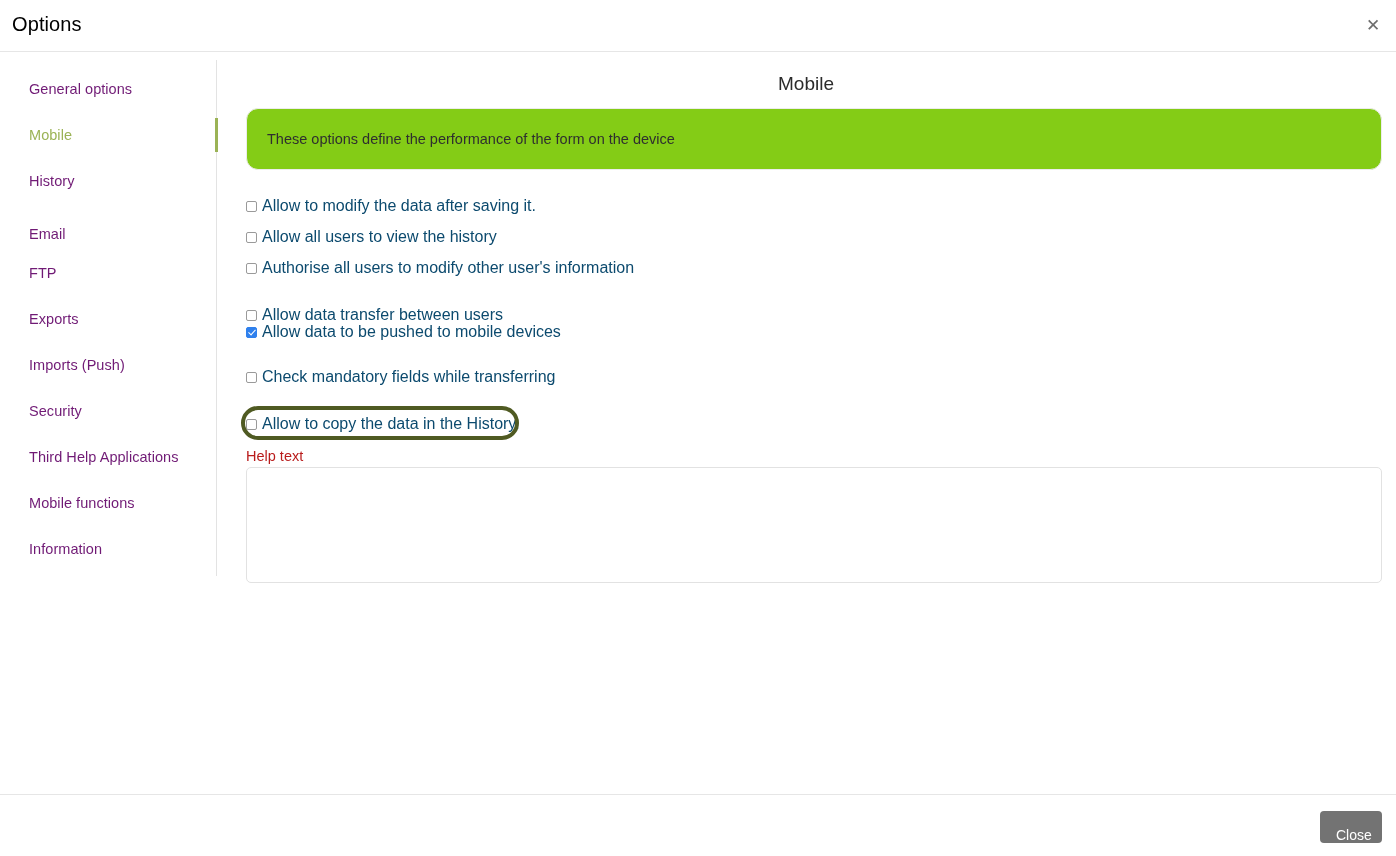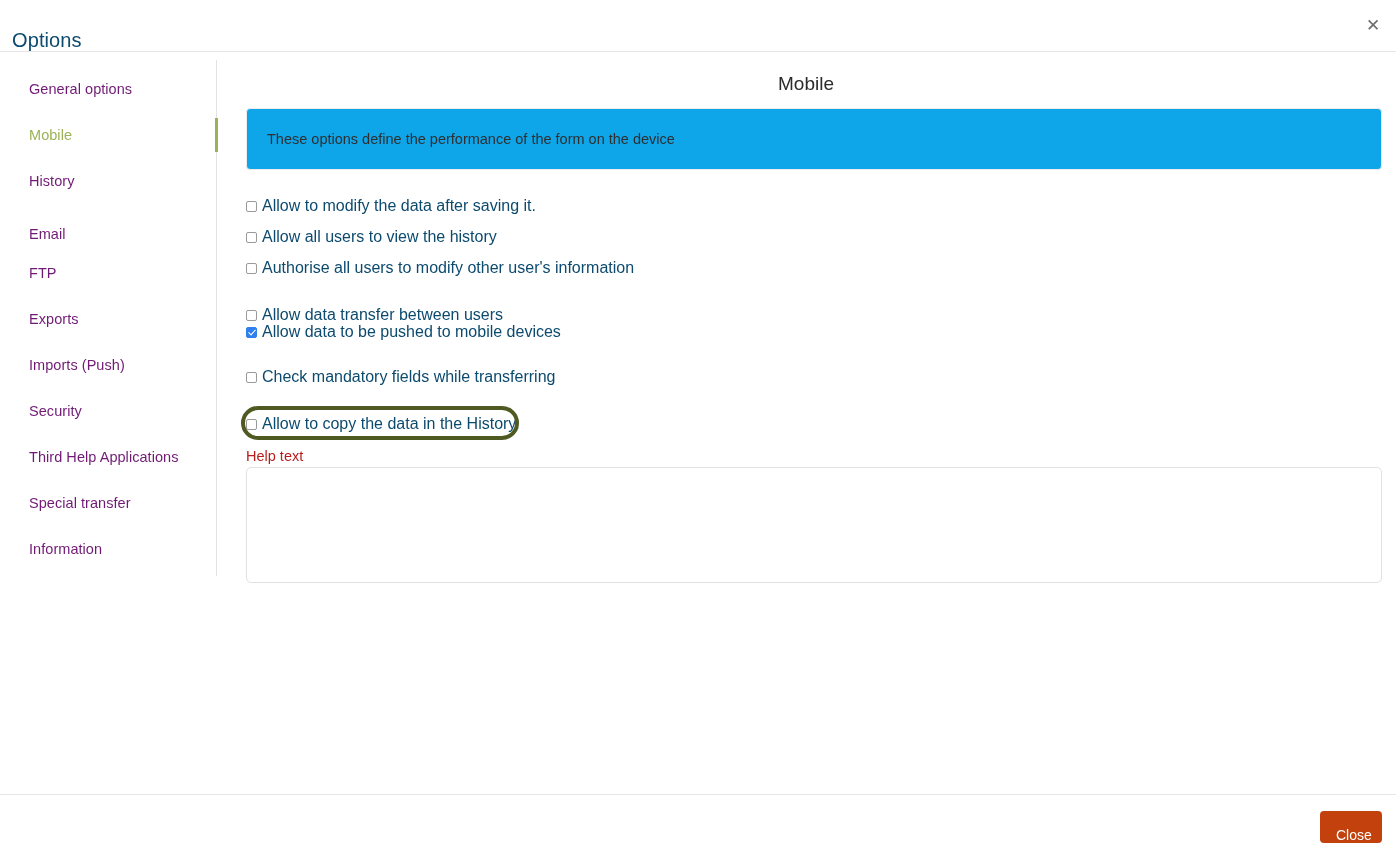--- a/index.html
+++ b/index.html
@@ -27,23 +27,22 @@
     border-bottom: 1px solid #e6e6e6;
     box-sizing: border-box;
     background: #ffffff;
   }
   .dialog-title {
     position: absolute;
     left: 12px;
     top: 13px;
     font-size: 20px;
     font-weight: 400;
-    color: #0c4a6e;
+    color: #000000;
     letter-spacing: 0.1px;
-    margin-top: 16px;
   }
   .close-x {
     position: absolute;
     right: 10px;
     top: 14px;
     width: 26px;
     height: 24px;
     line-height: 24px;
     text-align: center;
     font-size: 17px;
@@ -104,23 +103,23 @@
     display: inline-block;
     margin-left: 216px;
   }
 
   .info-banner {
     position: absolute;
     left: 246px;
     top: 108px;
     width: 1136px;
     height: 62px;
-    background: #0ea5e9;
+    background: #84cc16;
     border: 1px solid #ececec;
-    border-radius: 4px;
+    border-radius: 12px;
     box-sizing: border-box;
   }
   .info-banner-text {
     position: absolute;
     left: 20px;
     top: 22px;
     font-size: 14.5px;
     color: #2f2f2f;
   }
 
@@ -214,21 +213,21 @@
     width: 1396px;
     height: 1px;
     background: #e6e6e6;
   }
   .close-button {
     position: absolute;
     left: 1320px;
     top: 811px;
     width: 62px;
     height: 31px;
-    background: #c2410c;
+    background: #737373;
     color: #ffffff;
     border: none;
     border-radius: 4px;
     font-size: 14px;
     font-family: "Liberation Sans", sans-serif;
     cursor: pointer;
     padding: 16px;
   }
 </style>
 </head>
@@ -242,21 +241,21 @@
 <div class="sidebar">
   <div class="nav-item" style="top:28px">General options</div>
   <div class="nav-item active" style="top:74px">Mobile</div>
   <div class="nav-item" style="top:120px">History</div>
   <div class="nav-item" style="top:173px">Email</div>
   <div class="nav-item" style="top:212px">FTP</div>
   <div class="nav-item" style="top:258px">Exports</div>
   <div class="nav-item" style="top:304px">Imports (Push)</div>
   <div class="nav-item" style="top:350px">Security</div>
   <div class="nav-item" style="top:396px">Third Help Applications</div>
-  <div class="nav-item" style="top:442px">Special transfer</div>
+  <div class="nav-item" style="top:442px">Mobile functions</div>
   <div class="nav-item" style="top:488px">Information</div>
 </div>
 <div class="sidebar-divider"></div>
 <div class="active-indicator"></div>
 
 <div class="panel-title">
   <span class="panel-title-inner">Mobile</span>
 </div>
 
 <div class="info-banner">

